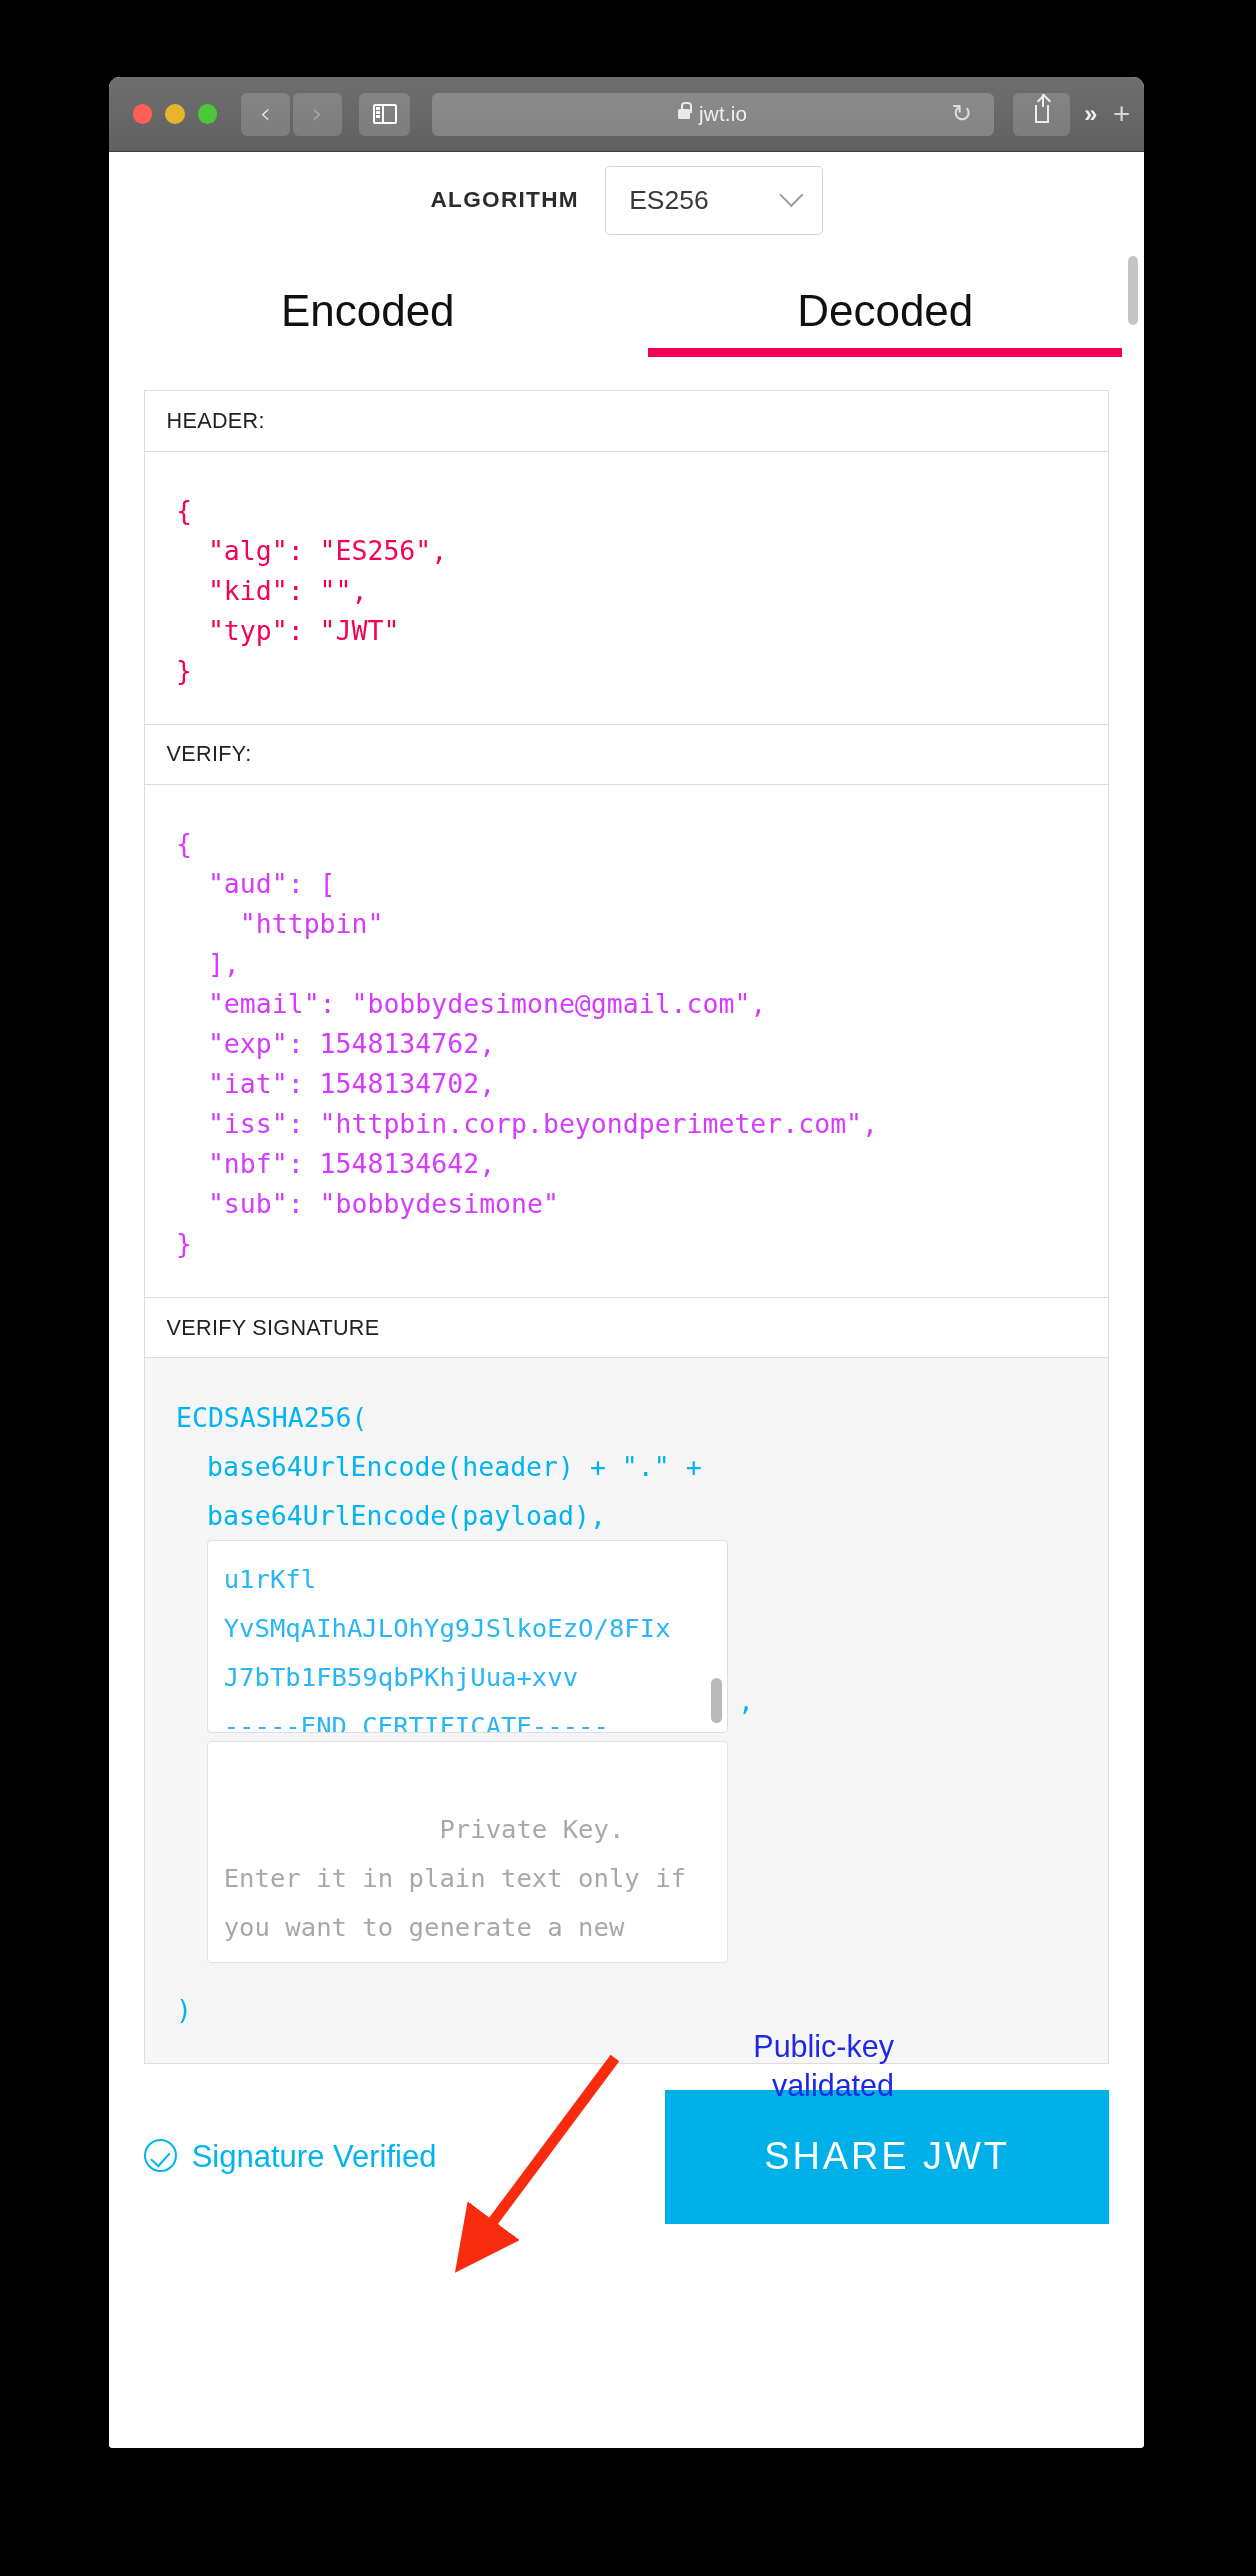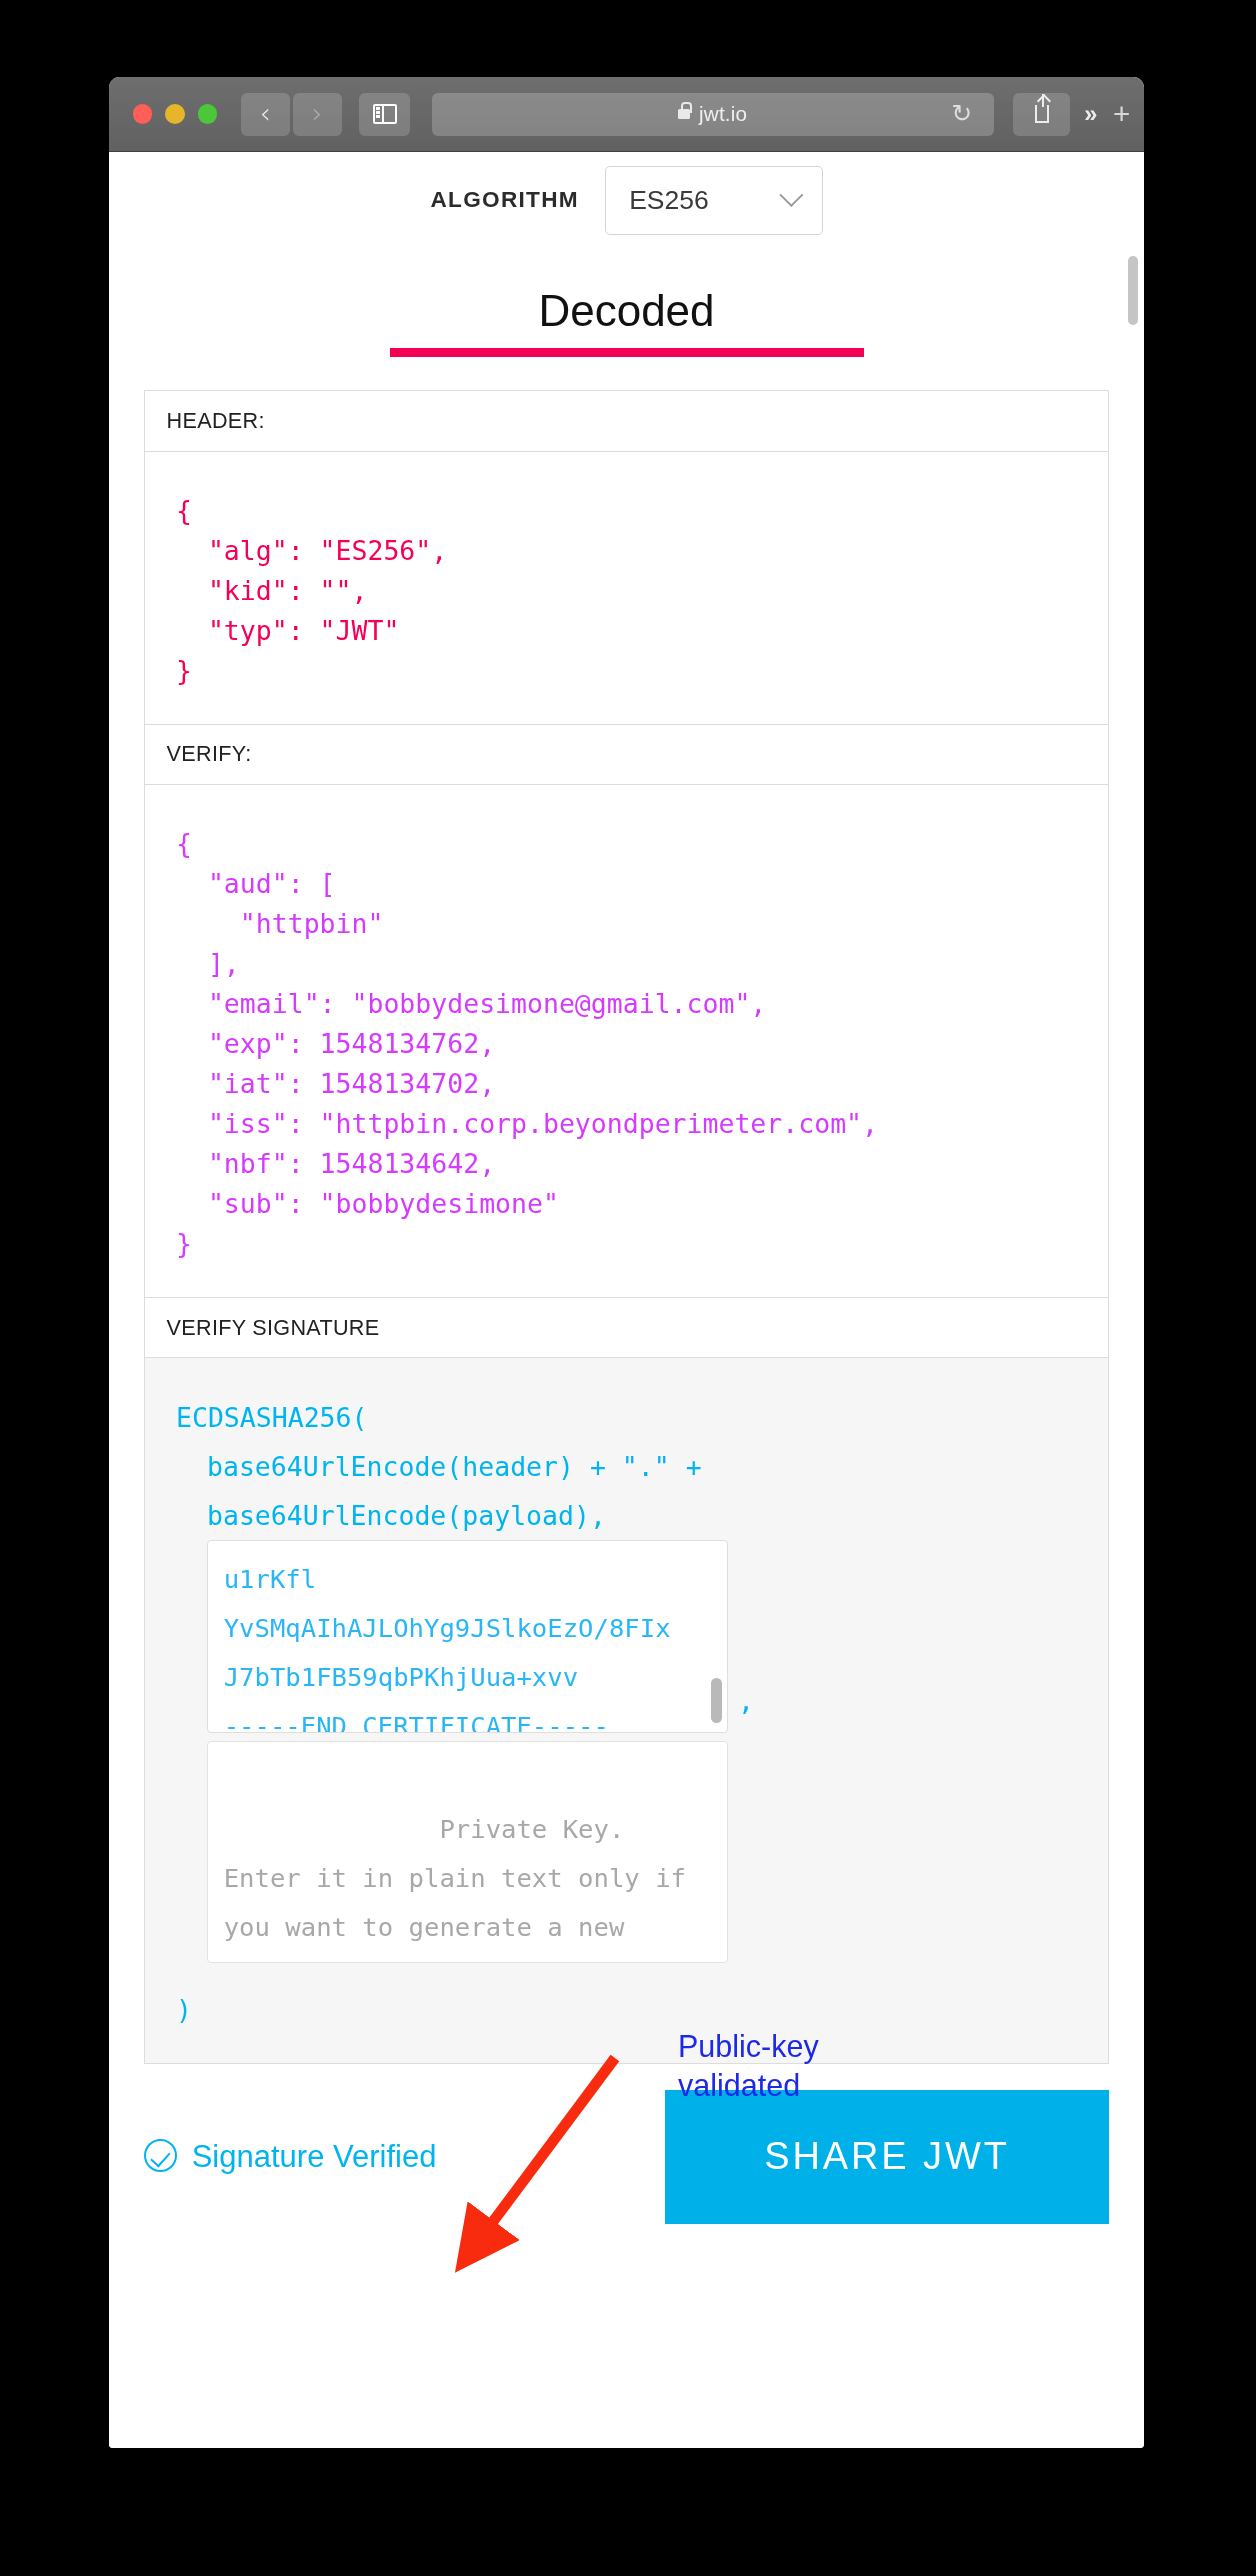--- a/index.html
+++ b/index.html
@@ -241,21 +241,21 @@
     position: absolute; right: 5.9px; top: 104px; width: 9.8px; height: 69px;
     background: #c5c5c5; border-radius: 5.9px;
   }
 
   
   .annot {
     position: absolute;
     color: #1c29e8;
     font-size: 30.5px;
     line-height: 39px;
-    text-align: left;
+    text-align: right;
     font-family: "Liberation Sans", sans-serif;
   }
   #annot-pubkey { left: 678px; top: 2027px; width: 216px; }
   #arrow-svg { position: absolute; left: 433px; top: 2045px; }
 </style>
 </head>
 <body>
 
 <div id="root">
 
@@ -304,20 +304,23 @@
 
       <div class="algo-row">
         <span class="algo-label">ALGORITHM</span>
         <div class="algo-select">
           <span>ES256</span>
           <span class="caret"></span>
         </div>
       </div>
 
       <div class="tabs">
+        <div class="tab">
+          <span>Encoded</span>
+        </div>
         <div class="tab active">
           <span>Decoded</span>
         </div>
       </div>
 
       <div class="content">
 
         <div class="panel">
           <div class="panel-head">HEADER:</div>
           <div class="code header-code">{

